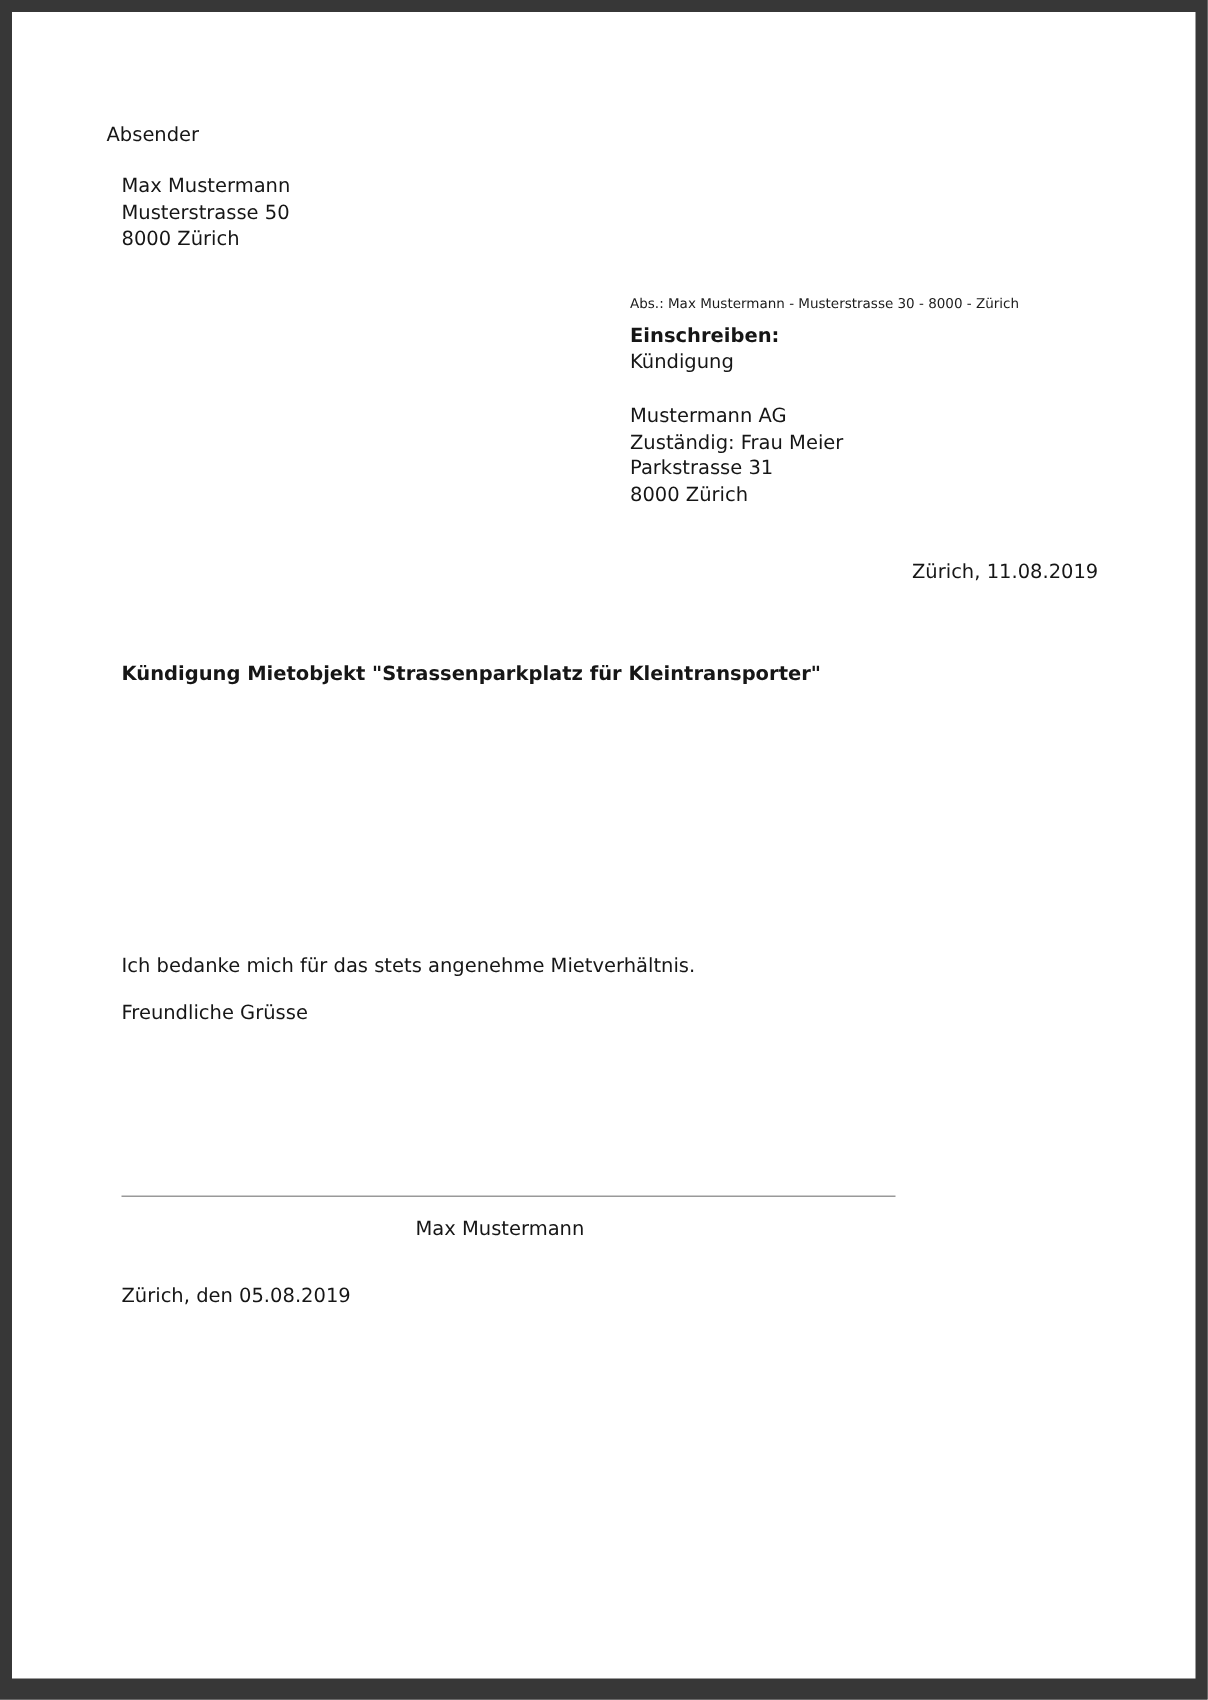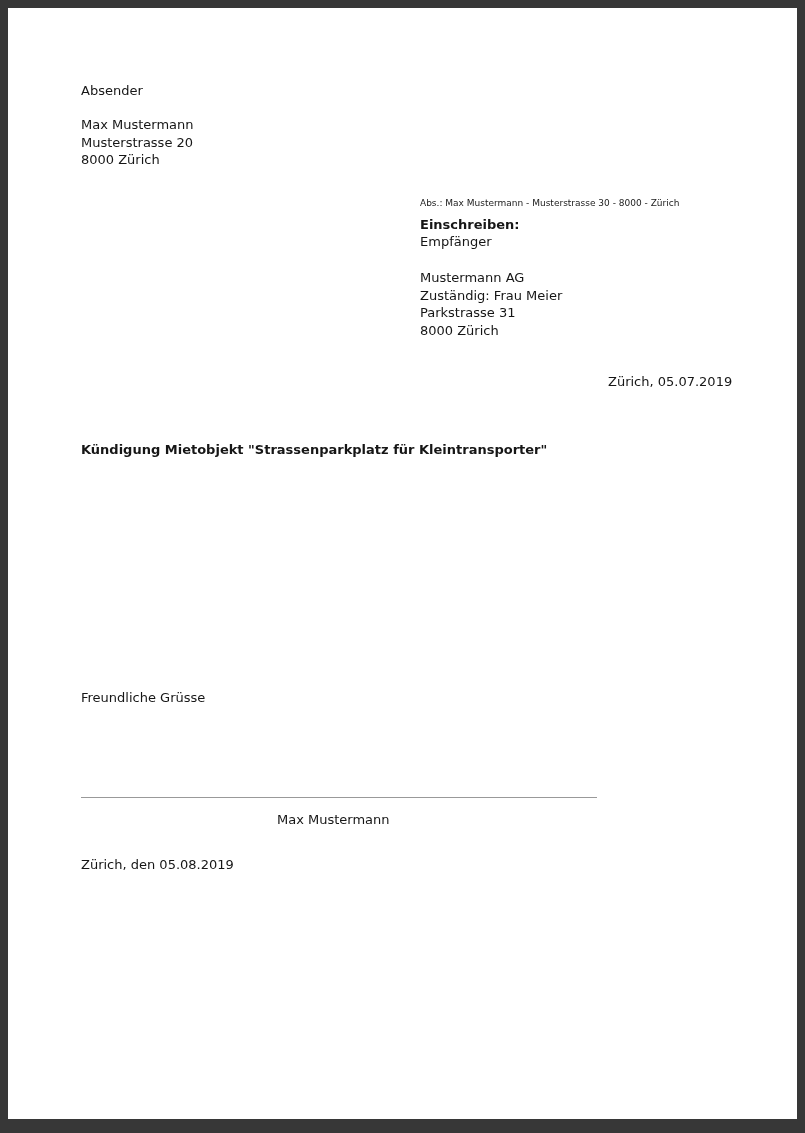--- a/index.html
+++ b/index.html
@@ -46,50 +46,51 @@
     height: 0;
     border-top: 1px solid #999999;
   }
 </style>
 </head>
 <body>
 
 <div class="frame">
   <div class="page">
 
-    <div class="abs" style="left:73px; top:74px;">Absender</div>
+    <div class="abs" style="left:63px; top:74px;">Absender</div>
 
     <div class="abs" style="left:73px; top:108px;">
       <div>Max Mustermann</div>
-      <div>Musterstrasse 20</div>
+      <div>Musterstrasse 50</div>
       <div>8000 Zürich</div>
     </div>
 
     <div class="abs small" style="left:412px; top:190px;text-align:center;">Abs.: Max Mustermann - Musterstrasse 30 - 8000 - Zürich</div>
 
     <div class="abs bold" style="left:412px; top:208px;">Einschreiben:</div>
 
-    <div class="abs" style="left:412px; top:225px;">Empfänger</div>
+    <div class="abs" style="left:412px; top:225px;">Kündigung</div>
 
     <div class="abs" style="left:412px; top:261px;">
       <div>Mustermann AG</div>
       <div>Zuständig: Frau Meier</div>
       <div>Parkstrasse 31</div>
       <div>8000 Zürich</div>
     </div>
 
-    <div class="abs" style="left:600px; top:365px;">Zürich, 05.07.2019</div>
+    <div class="abs" style="left:600px; top:365px;">Zürich, 11.08.2019</div>
 
     <div class="abs bold" style="left:73px; top:433px;">Kündigung Mietobjekt "Strassenparkplatz für Kleintransporter"</div>
 
 
 
 
+    <div class="abs para" style="left:73px; top:628px;">Ich bedanke mich für das stets angenehme Mietverhältnis.</div>
 
-    <div class="abs" style="left:73px; top:681px;">Freundliche Grüsse</div>
+    <div class="abs" style="left:73px; top:659px;">Freundliche Grüsse</div>
 
     <div class="sigline"></div>
 
     <div class="abs" style="left:73px; top:803px;margin-top:45px;">Zürich, den 05.08.2019</div>
 
     <div class="abs" style="left:269px; top:803px;">Max Mustermann</div>
 
   </div>
 </div>
 

